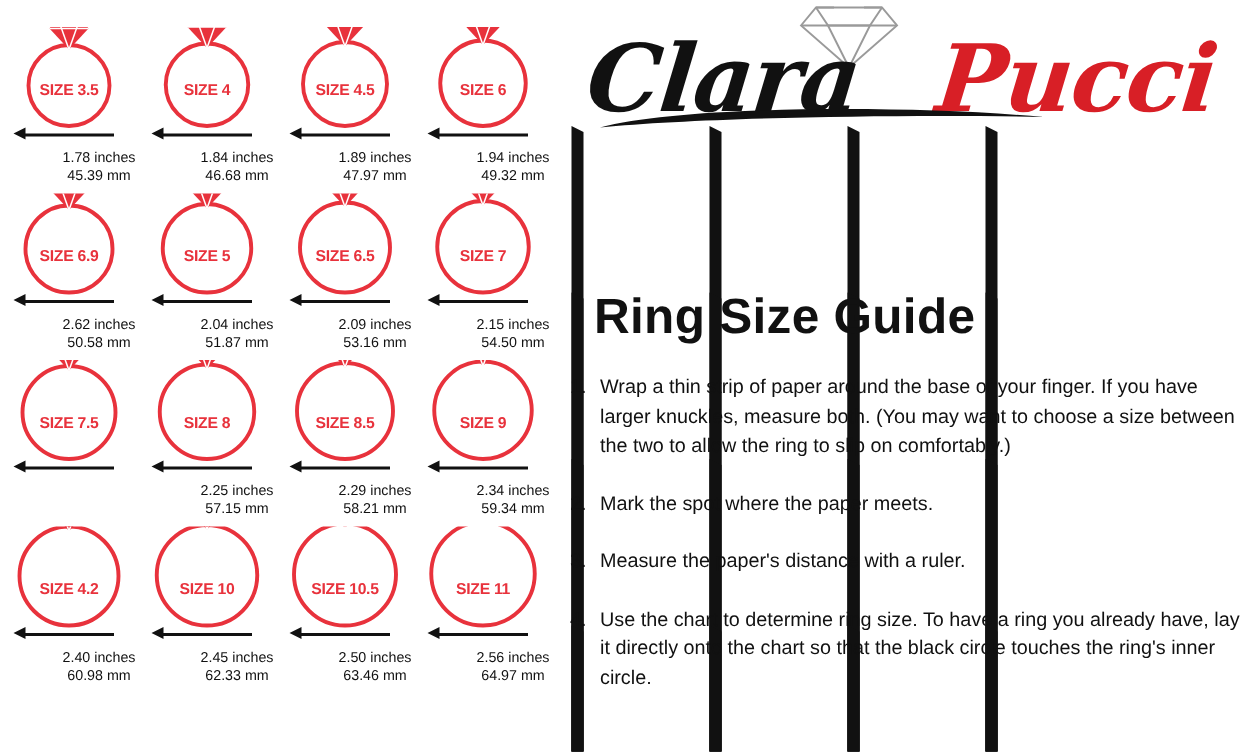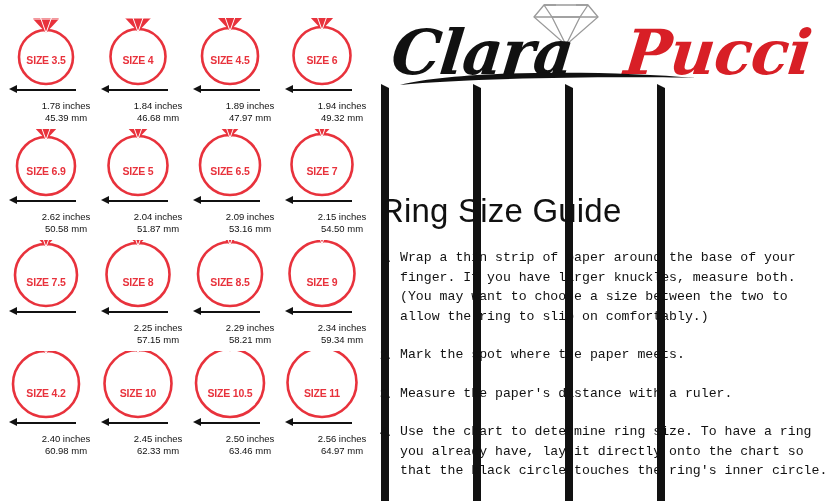--- a/index.html
+++ b/index.html
@@ -154,24 +154,24 @@
   .logo-swoosh {
     position: absolute;
     left: 18px;
     top: 72px;
     width: 300px;
     height: 16px;
   }
 
   .guide-title {
     position: absolute;
-    left: 8px;
+    left: 24px;
     top: 192px;
     font-size: 33px;
-    font-weight: normal;
+    font-weight: bold;
     color: #111;
     letter-spacing: 0.2px;
   }
 
   .steps {
     position: absolute;
     left: 8px;
     top: 248px;
     width: 450px;
   }
@@ -181,21 +181,20 @@
     font-size: 13.2px;
     line-height: 19.5px;
     color: #111;
   }
   .step-num {
     flex: 0 0 auto;
     width: 20px;
   }
   .step-text {
     flex: 1 1 auto;
-    font-family: Liberation Mono, monospace;
   }
 </style>
 </head>
 <body>
 
 <div class="page">
 
   <div class="chart">
       <div class="chart-row">
         <div class="ring-cell">

